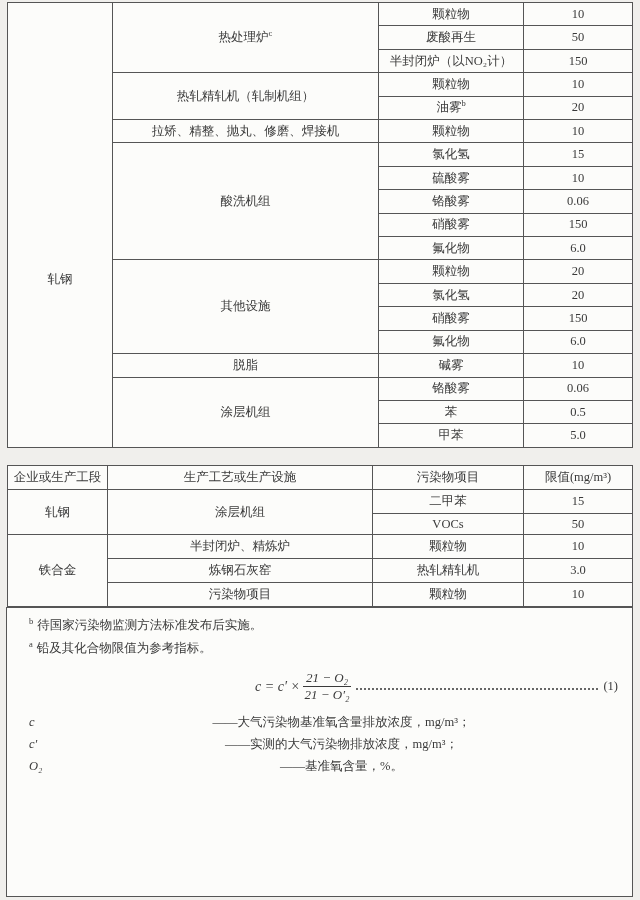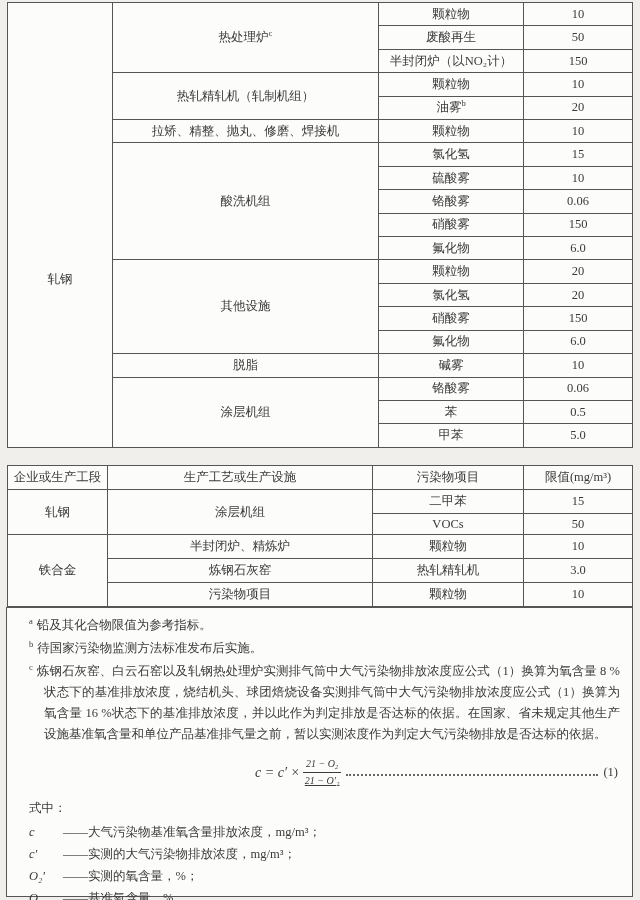--- a/index.html
+++ b/index.html
@@ -23,29 +23,29 @@
     background:#fcfcfa;border:1px solid #555;box-sizing:border-box;
     padding:7px 12px 0 22px;font-size:12.5px;line-height:21px;color:#3a3a3a;
   }
   .note{margin:0 0 2px 0;padding-left:15px;text-indent:-15px;text-align:justify;}
   .note sup.s{margin-right:4px;}
   .formula-row{
     display:flex;align-items:center;margin:11px 2px 8px 0;
     font-style:italic;font-size:14px;
   }
   .f-eq{margin-left:226px;display:inline-flex;align-items:center;white-space:nowrap;}
-  .frac{display:inline-flex;flex-direction:column;text-align:center;margin-left:3px;font-size:10px;line-height:16px;}
+  .frac{display:inline-flex;flex-direction:column;text-align:center;margin-left:3px;font-size:13px;line-height:16px;}
   .frac .num{border-bottom:1px solid #3a3a3a;padding:0 3px 0px;}
-  .frac .den{padding-top:0px;text-decoration:underline;}
+  .frac .den{padding-top:0px;}
   .f-dots{flex:1;border-bottom:2px dotted #666;height:0;margin:0 5px;position:relative;top:2px;}
   .f-label{font-style:normal;font-size:12.5px;}
   .legend-title{margin:2px 0 2px 0;line-height:22px;}
   .legend-item{display:flex;line-height:22px;}
   .legend-sym{width:34px;font-style:italic;flex:0 0 34px;}
-  .legend-desc{flex:1;}
+  .legend-desc{flex:1;text-align:center;}
 </style>
 </head>
 <body>
 
 <table class="t1">
   <colgroup>
       <col style="width:105px">
       <col style="width:266px">
       <col style="width:145px">
       <col style="width:109px">
@@ -181,46 +181,40 @@
   </tr>
   <tr>
     <td>污染物项目</td>
     <td>颗粒物</td>
     <td>10</td>
   </tr>
 </tbody>
   </table>
 
 <div class="notes">
+  <p class="note"><sup class="s">b</sup><span>待国家污染物监测方法标准发布后实施。</span></p>
   <p class="note"><sup class="s">a</sup><span>铅及其化合物限值为参考指标。</span></p>
-  <p class="note"><sup class="s">b</sup><span>待国家污染物监测方法标准发布后实施。</span></p>
-  <p class="note"><sup class="s">c</sup><span>炼钢石灰窑、白云石窑以及轧钢热处理炉实测排气筒中大气污染物排放浓度应公式（1）换算为氧含量 8 %状态下的基准排放浓度，烧结机头、球团焙烧设备实测排气筒中大气污染物排放浓度应公式（1）换算为氧含量 16 %状态下的基准排放浓度，并以此作为判定排放是否达标的依据。在国家、省未规定其他生产设施基准氧含量和单位产品基准排气量之前，暂以实测浓度作为判定大气污染物排放是否达标的依据。</span></p>
 
   <div class="formula-row">
     <span class="f-eq">
       <span>c = c′ ×</span>
       <span class="frac">
         <span class="num">21 − O₂</span>
         <span class="den">21 − O′₂</span>
       </span>
     </span>
     <span class="f-dots"></span>
     <span class="f-label">(1)</span>
   </div>
 
-  <p class="legend-title">式中：</p>
   <div class="legend-item">
     <span class="legend-sym">c</span>
     <span class="legend-desc">——大气污染物基准氧含量排放浓度，mg/m³；</span>
   </div>
   <div class="legend-item">
     <span class="legend-sym">c′</span>
     <span class="legend-desc">——实测的大气污染物排放浓度，mg/m³；</span>
   </div>
   <div class="legend-item">
-    <span class="legend-sym">O₂′</span>
-    <span class="legend-desc">——实测的氧含量，%；</span>
-  </div>
-  <div class="legend-item">
     <span class="legend-sym">O₂</span>
     <span class="legend-desc">——基准氧含量，%。</span>
   </div>
 </div>
 
 </body></html>

